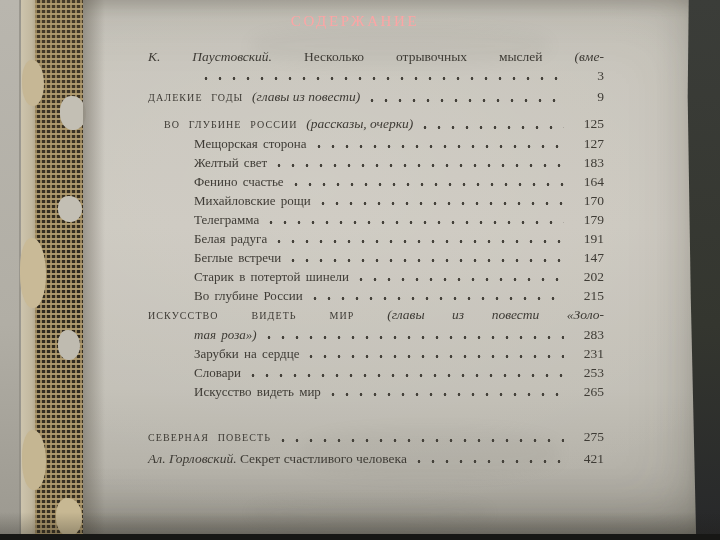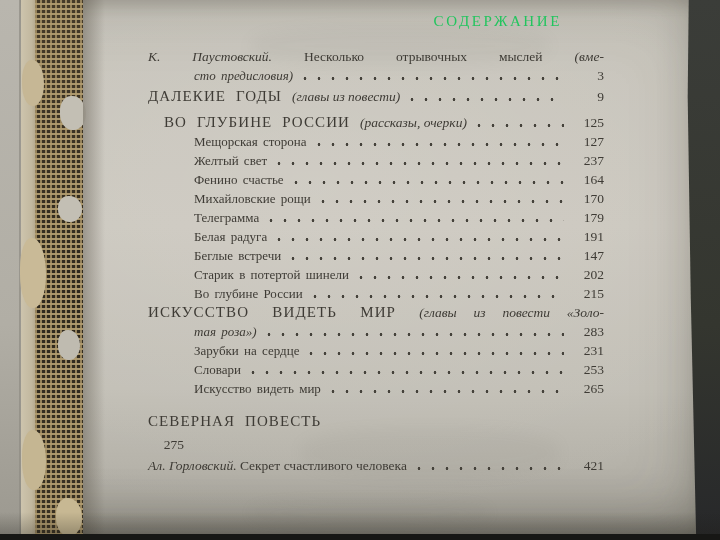--- a/index.html
+++ b/index.html
@@ -50,29 +50,29 @@
   .spine-shadow{position:absolute;left:83px;top:0;width:22px;height:540px;
     background:linear-gradient(90deg,rgba(84,78,66,.42),rgba(84,78,66,0));}
   
   .ghost{position:absolute;background:#6c6a62;opacity:.06;filter:blur(7px);border-radius:40%;}
   
   #content{
     position:absolute;left:148px;top:8px;width:456px;
     color:#3e3b35;font-size:13.5px;line-height:19px;
   }
   #toc-title{
-    text-align:right;letter-spacing:2.6px;font-size:15px;
-    padding-right:42px;margin:4px 0 16px 0;color:#22c55e;
+    text-align:center;letter-spacing:2.6px;font-size:15px;
+    padding-right:42px;margin:4px 0 16px 0;color:#fca5a5;
   }
   .row{display:flex;align-items:baseline;}
   .row.just{display:block;text-align:justify;text-align-last:justify;}
   .row .txt{white-space:normal;}
   .lvl1{padding-left:46px;font-size:13px;word-spacing:2px;}
   .seg-italic{font-style:italic;}
-  .seg-caps{letter-spacing:1.1px;word-spacing:5px;font-size:15px;}
+  .seg-caps{letter-spacing:1.1px;word-spacing:5px;font-size:10px;}
   .leader{
     flex:1;height:5px;align-self:flex-end;margin:0 4px 4px 10px;
     background:radial-gradient(circle at 2px 2.5px,#45423b 1.15px,rgba(0,0,0,0) 1.6px) left bottom/14px 5px repeat-x;
   }
   .spacer{flex:1;}
   .pg{width:36px;text-align:right;font-size:13.5px;flex:none;}
 </style>
 </head>
 <body>
 
@@ -94,21 +94,20 @@
 
   <div class="ghost" style="left:250px;top:26px;width:300px;height:40px;"></div>
   <div class="ghost" style="left:300px;top:428px;width:260px;height:50px;"></div>
   <div class="ghost" style="left:250px;top:500px;width:240px;height:26px;"></div>
 
   <div id="content">
     <div id="toc-title">СОДЕРЖАНИЕ</div>
     <div id="toc-rows">
         <div class="row just"><span class="txt"><span class="seg-italic">К. Паустовский.</span><span class="seg-normal"> Несколько отрывочных мыслей </span><span class="seg-italic">(вме-</span></span></div>
         <div class="row lvl1">
-          <span class="txt"><span class="seg-italic">сто предисловия)</span></span>
           <span class="leader"></span>
           <span class="pg">3</span>
         </div>
         <div class="row" style="margin-top: 2px;">
           <span class="txt"><span class="seg-caps">ДАЛЕКИЕ ГОДЫ </span><span class="seg-italic">(главы из повести)</span></span>
           <span class="leader"></span>
           <span class="pg">9</span>
         </div>
         <div class="row" style="margin-top: 7px; margin-left: 16px;">
           <span class="txt"><span class="seg-caps">ВО ГЛУБИНЕ РОССИИ </span><span class="seg-italic">(рассказы, очерки)</span></span>
@@ -116,21 +115,21 @@
           <span class="pg">125</span>
         </div>
         <div class="row lvl1">
           <span class="txt"><span class="seg-normal">Мещорская сторона</span></span>
           <span class="leader"></span>
           <span class="pg">127</span>
         </div>
         <div class="row lvl1">
           <span class="txt"><span class="seg-normal">Желтый свет</span></span>
           <span class="leader"></span>
-          <span class="pg">237</span>
+          <span class="pg">183</span>
         </div>
         <div class="row lvl1">
           <span class="txt"><span class="seg-normal">Фенино счастье</span></span>
           <span class="leader"></span>
           <span class="pg">164</span>
         </div>
         <div class="row lvl1">
           <span class="txt"><span class="seg-normal">Михайловские рощи</span></span>
           <span class="leader"></span>
           <span class="pg">170</span>
@@ -174,21 +173,21 @@
         <div class="row lvl1">
           <span class="txt"><span class="seg-normal">Словари</span></span>
           <span class="leader"></span>
           <span class="pg">253</span>
         </div>
         <div class="row lvl1">
           <span class="txt"><span class="seg-normal">Искусство видеть мир</span></span>
           <span class="leader"></span>
           <span class="pg">265</span>
         </div>
-        <div class="row" style="margin-top: 14px; flex-direction: column;">
+        <div class="row" style="margin-top: 26px;">
           <span class="txt"><span class="seg-caps">СЕВЕРНАЯ ПОВЕСТЬ</span></span>
           <span class="leader"></span>
           <span class="pg">275</span>
         </div>
         <div class="row" style="margin-top: 2px;">
           <span class="txt"><span class="seg-italic">Ал. Горловский.</span><span class="seg-normal"> Секрет счастливого человека</span></span>
           <span class="leader"></span>
           <span class="pg">421</span>
         </div>
       </div>

